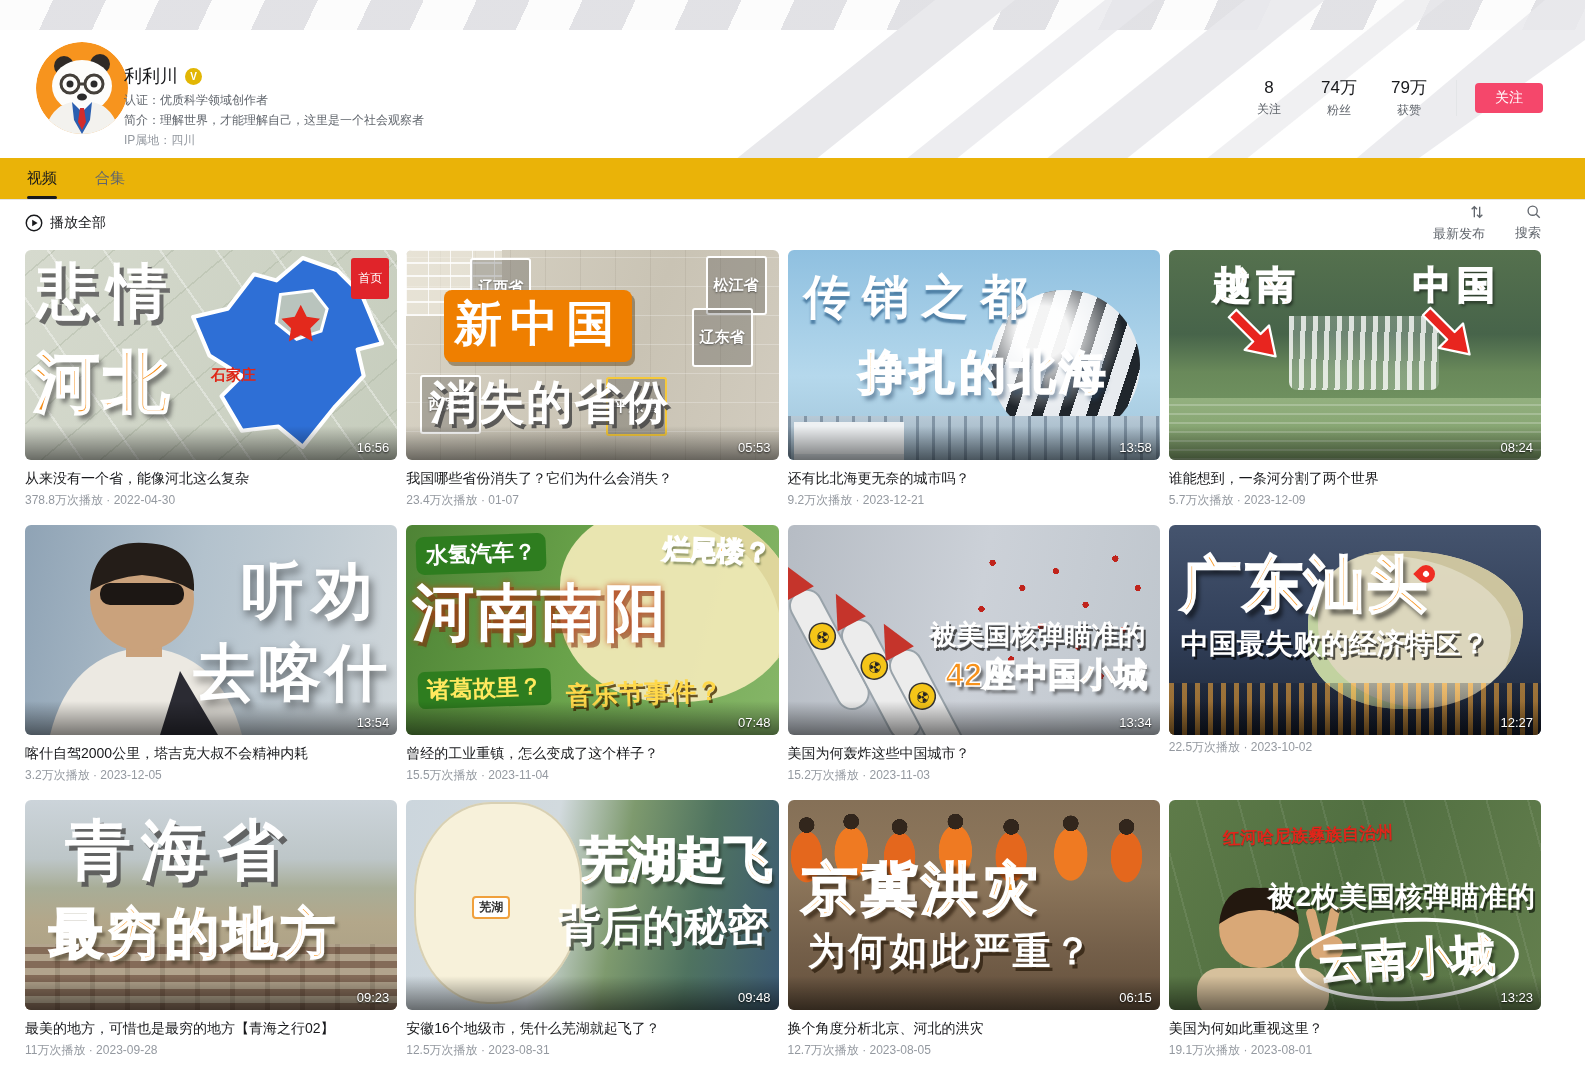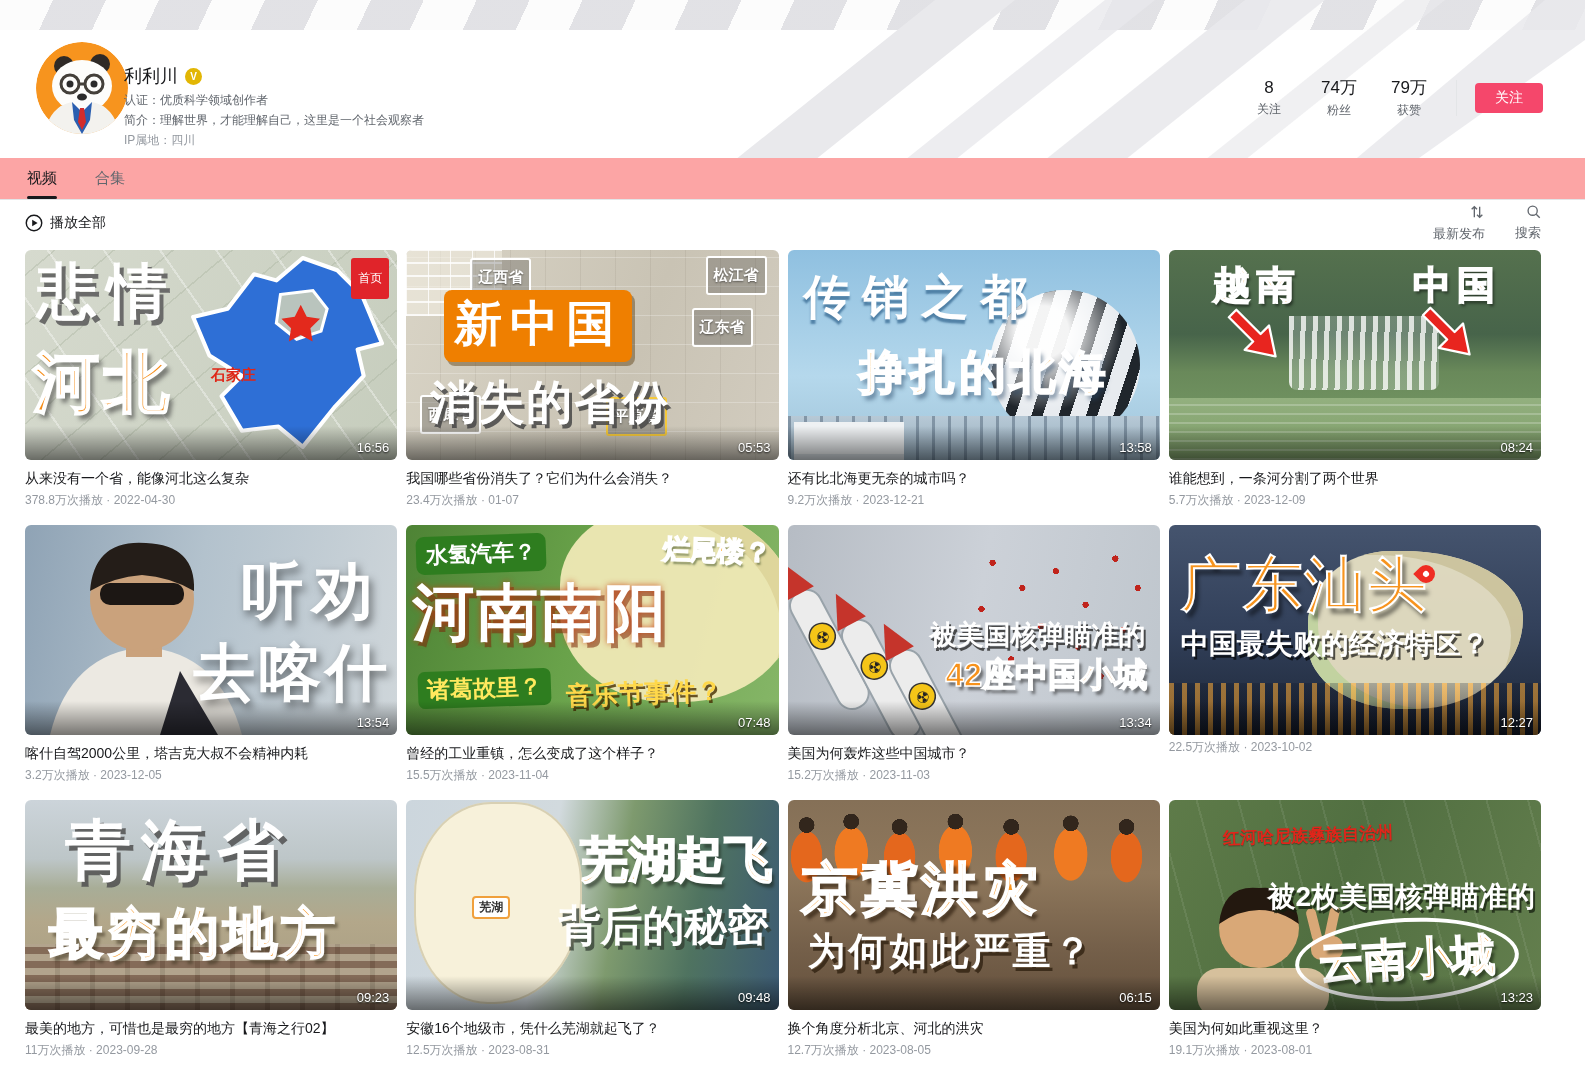--- a/index.html
+++ b/index.html
@@ -24,21 +24,21 @@
   .pline{font-size:12px;color:#61666d;margin-top:5px;line-height:15px;}
   .ipline{font-size:12px;color:#9499a0;margin-top:5px;line-height:15px;}
   .header-right{position:absolute;right:42px;top:76px;display:flex;align-items:center;}
   .stat{min-width:58px;text-align:center;margin:0 6px;cursor:pointer;}
   .stat .sv{font-size:17px;color:#18191c;font-weight:500;}
   .stat .sl{font-size:12px;color:#61666d;margin-top:3px;}
   .vdiv{width:1px;height:36px;background:#e3e5e7;margin:0 18px 0 12px;}
   .follow-btn{width:68px;height:30px;border:none;border-radius:4px;background:#f5476b;color:#fff;font-size:14px;
     cursor:pointer;font-family:inherit;}
   
-  .tabbar{position:relative;border-bottom:1px solid #e3e5e7;padding-left:25px;height:42px;display:flex;z-index:1;background:#fca5a5;}
+  .tabbar{position:relative;border-bottom:1px solid #e3e5e7;padding-left:25px;height:42px;display:flex;z-index:1;background:#eab308;}
   .tab{position:relative;font-size:15px;color:#61666d;margin-right:34px;padding:11px 2px 14px;cursor:pointer;}
   .tab.active{color:#18191c;font-weight:500;}
   .tab.active::after{content:"";position:absolute;left:50%;transform:translateX(-50%);bottom:0;width:30px;height:3px;
     background:#18191c;border-radius:2px;}
   
   .toolbar{height:46px;display:flex;align-items:center;justify-content:space-between;padding:0 44px 0 25px;}
   .playall{display:flex;align-items:center;gap:7px;font-size:14px;color:#18191c;font-weight:500;cursor:pointer;}
   .tools-right{display:flex;align-items:center;gap:30px;}
   .tool{display:flex;align-items:flex-end;gap:5px;font-size:13px;color:#61666d;cursor:pointer;flex-direction:column;}
   
@@ -64,21 +64,21 @@
   .v1 .ov3{right:8px;top:8px;background:#e0242a;color:#fff;font-size:12px;font-weight:400;padding:12px 7px;border-radius:3px;z-index:3;}
   
   .v2{background-image:repeating-linear-gradient(0deg,transparent 0 28px,rgba(255,255,255,.25) 28px 29px),
       repeating-linear-gradient(90deg,transparent 0 34px,rgba(120,110,95,.12) 34px 35px),
       linear-gradient(110deg,#d9d4c6,#c9c3b4 60%,#d2ccbf);}
   .v2::before{content:"";position:absolute;left:0;top:0;width:96px;height:66px;
       background-image:repeating-linear-gradient(0deg,rgba(255,255,255,.8) 0 1.5px,transparent 1.5px 13px),
       repeating-linear-gradient(90deg,rgba(255,255,255,.8) 0 1.5px,transparent 1.5px 22px);
       background-color:rgba(245,242,230,.5);}
   .v2 .ov0,.v2 .ov1,.v2 .ov2,.v2 .ov3,.v2 .ov4{font-size:15px;color:#fff;border:2px solid #fff;
-      background:rgba(40,40,40,.25);padding:8px 6px;border-radius:3px;text-shadow:0 1px 2px rgba(0,0,0,.5);}
+      background:rgba(40,40,40,.25);padding:18px 6px;border-radius:3px;text-shadow:0 1px 2px rgba(0,0,0,.5);}
   .v2 .ov0{left:64px;top:8px;}
   .v2 .ov1{right:12px;top:6px;}
   .v2 .ov2{right:26px;top:58px;}
   .v2 .ov3{left:14px;bottom:26px;}
   .v2 .ov4{right:112px;bottom:24px;border-color:#f5c93c;}
   .v2 .ov5{left:38px;top:40px;font-size:48px;font-weight:900;color:#fff;background:#ef7f00;padding:2px 10px 6px;
       border-radius:8px;letter-spacing:8px;box-shadow:3px 4px 0 rgba(90,60,10,.45);}
   .v2 .ov6{left:24px;top:122px;font-size:46px;font-weight:900;color:#fff;letter-spacing:2px;text-shadow:3px 4px 0 rgba(70,70,70,.85);}
   
   .v3{background:linear-gradient(180deg,#8fc0e0 0%,#b5d8ec 60%,#9fc3d8 100%);}
@@ -150,21 +150,21 @@
   .v8{background:linear-gradient(180deg,#45546e 0%,#32405a 50%,#1d2738 100%);}
   .v8 .decor.shantou-map{right:18px;top:26px;width:215px;height:158px;background:#ebe4c6;opacity:.92;
       border-radius:40% 58% 52% 46% / 48% 44% 60% 42%;
       box-shadow:inset -26px 18px 0 -14px #d9cfa4, inset 30px -20px 0 -20px #cfe0a8;}
   .v8 .decor.red-pin{right:106px;top:40px;width:18px;height:18px;background:#ef2d23;border-radius:50% 50% 50% 0;
       transform:rotate(45deg);z-index:2;}
   .v8 .decor.red-pin::after{content:"";position:absolute;left:6px;top:6px;width:6px;height:6px;border-radius:50%;background:#fff;}
   .v8 .decor.city-lights{left:0;right:0;bottom:0;height:52px;
       background-image:repeating-linear-gradient(90deg,rgba(255,170,50,.55) 0 5px,rgba(16,22,36,.25) 5px 13px),
       linear-gradient(180deg,rgba(16,22,36,0),rgba(10,14,24,.55));}
-  .v8 .ov0{left:12px;top:20px;font-size:60px;font-weight:400;color:#f7941e;-webkit-text-stroke:2px #fff;letter-spacing:2px;
+  .v8 .ov0{left:12px;top:20px;font-size:60px;font-weight:700;color:#f7941e;-webkit-text-stroke:2px #fff;letter-spacing:2px;
       text-shadow:4px 6px 4px rgba(0,0,0,.55);z-index:2;}
   .v8 .ov1{left:12px;top:100px;font-size:28px;font-weight:900;color:#fff;text-shadow:2px 3px 0 rgba(0,0,0,.65);z-index:2;}
   
   .v9{background:linear-gradient(180deg,#ccd4da 0%,#bdc6c8 28%,#a8ad97 42%,#b3a78a 58%,#a49a7f 100%);}
   .v9 .decor.town-strip{left:0;right:0;bottom:0;height:66px;
       background-image:repeating-linear-gradient(0deg,rgba(110,70,60,.4) 0 7px,rgba(235,225,205,.35) 7px 14px),
       repeating-linear-gradient(90deg,#93836a 0 30px,#7a6a53 30px 35px);}
   .v9 .ov0{left:40px;top:6px;font-size:66px;font-weight:900;color:#fff;letter-spacing:10px;text-shadow:4px 5px 0 rgba(80,80,80,.85);}
   .v9 .ov1{left:24px;top:98px;font-size:54px;font-weight:900;color:#f7941e;-webkit-text-stroke:2px #fff;letter-spacing:4px;
       text-shadow:4px 5px 3px rgba(70,60,40,.6);}

